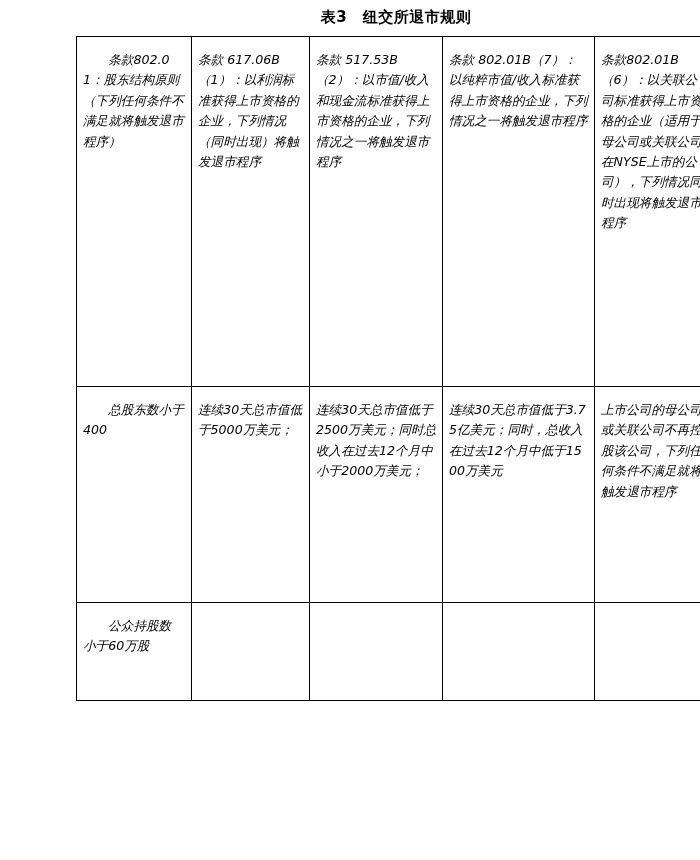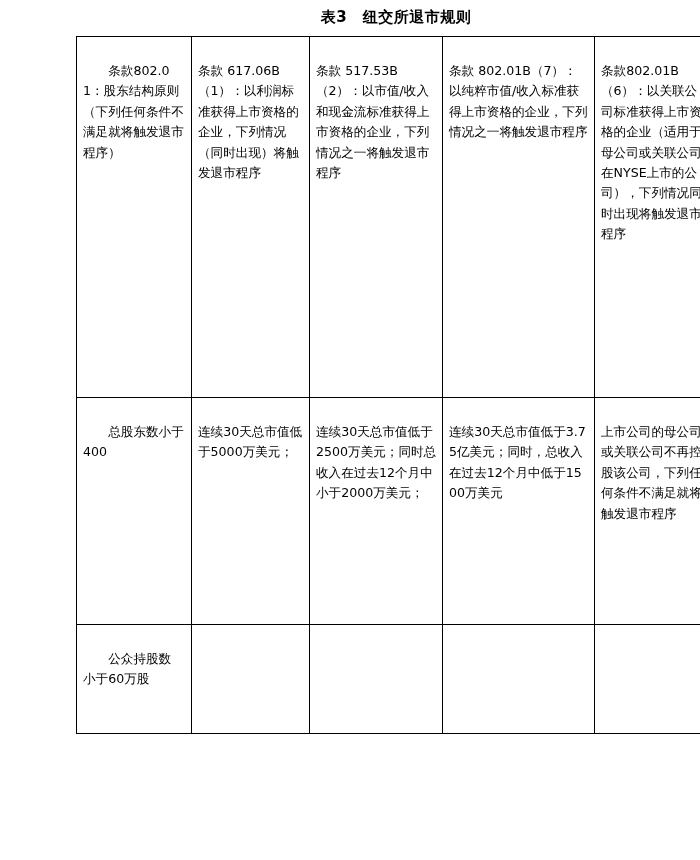--- a/index.html
+++ b/index.html
@@ -33,26 +33,27 @@
   table.listing-table {
     border-collapse: collapse;
     table-layout: fixed;
     margin-left: 30px;
     width: 638px;
     border: 1px solid #000000;
   }
   table.listing-table td {
     border: 1px solid #000000;
     vertical-align: top;
-    padding: 24px 5px 6px 6px;
+    padding: 13px 5px 6px 6px;
     font-size: 12.6px;
     line-height: 1.62;
     color: #000000;
     word-break: break-all;
     overflow-wrap: break-word;
+    font-style: italic;
   }
   
   col.c1 { width: 115px; }
   col.c2 { width: 118px; }
   col.c3 { width: 133px; }
   col.c4 { width: 152px; }
   col.c5 { width: 120px; }
 
   
   td.indent-cell { text-indent: 2em; }

